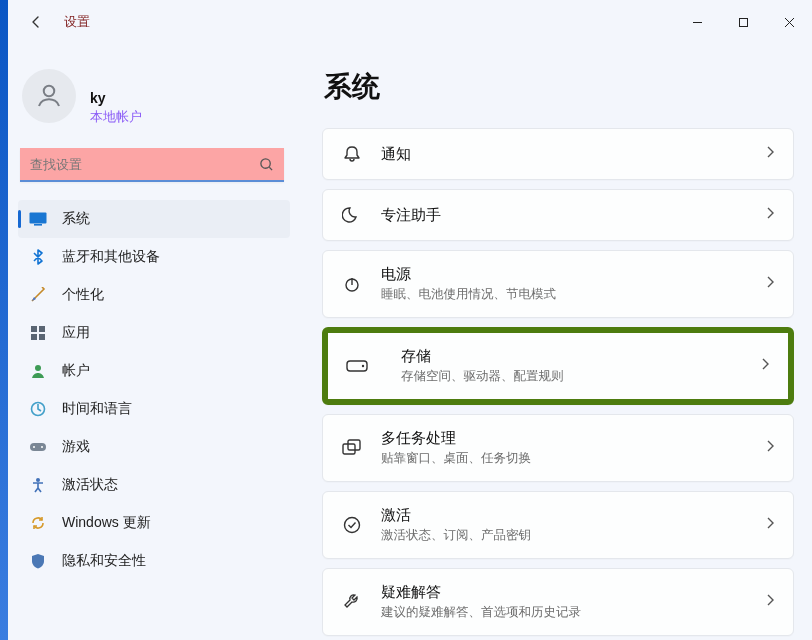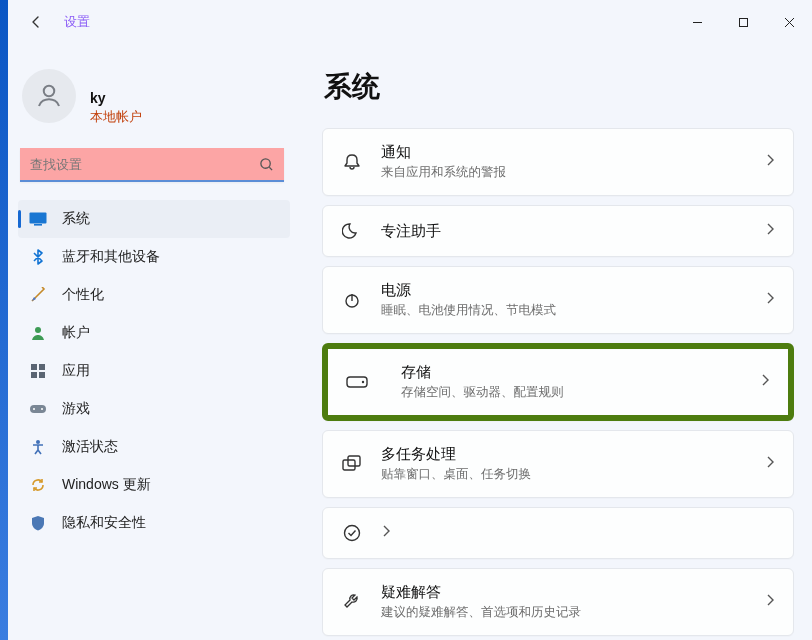--- a/index.html
+++ b/index.html
@@ -16,38 +16,38 @@
   }
   .titlebar {
     height: 44px;
     display:flex; align-items:center;
     padding: 0 0 0 20px;
   }
   .back-btn {
     width:32px; height:32px; display:flex; align-items:center; justify-content:center;
     color:#333; cursor:pointer; border-radius:4px;
   }
-  .title-txt { font-size:13px; margin-left:12px; color:#8b5cf6; }
+  .title-txt { font-size:13px; margin-left:12px; color:#7f1d1d; }
   .win-controls { margin-left:auto; display:flex; }
   .win-btn { width:46px; height:36px; display:flex; align-items:center; justify-content:center; color:#222;}
   .win-btn svg { width:11px; height:11px; }
   .content {
     display:flex; height: calc(100% - 44px);
   }
   .sidebar {
     width: 300px; padding: 12px 10px 0 18px;
   }
   .user-row { display:flex; align-items:center; margin: 10px 0 22px 4px; }
   .avatar {
     width:54px; height:54px; border-radius:50%; background:#e6e9ee;
     display:flex; align-items:center; justify-content:center; color:#777;
   }
   .user-labels { margin-left:14px;margin-top:24px; }
   .user-name { font-size:14px; font-weight:600; color:#111; }
-  .user-sub { font-size:13px; color:#c2410c; margin-top:2px; }
+  .user-sub { font-size:13px; color:#8b5cf6; margin-top:2px; }
   .search {
     position:relative; margin: 0 6px 18px 2px;
   }
   .search input {
     width:100%; height:34px; padding:0 32px 0 10px; border:none; border-bottom:2px solid #5b8dd6;
     background:#fca5a5; font-size:13px; color:#333; outline:none;
     box-shadow: 0 1px 2px rgba(0,0,0,0.05);
   }
   .search input::placeholder { color:#777; }
   .search-icon {
@@ -166,39 +166,48 @@
             <svg width="16" height="16" viewBox="0 0 16 16">
               <path d="M2 14 L6 10 L14 2 L12 0" stroke="#c58a2a" stroke-width="1.6" fill="none"></path>
               <path d="M2 14 L4 10 L6 12 Z" fill="#4a76c6"></path>
             </svg>
           </span>
         <span>个性化</span>
       </li>
       <li class="nav-item">
         <span class="nav-ic">
             <svg width="16" height="16" viewBox="0 0 16 16">
-              <circle cx="8" cy="5" r="3" fill="#3d9b55"></circle>
-              <path d="M2 15c1-4 4-5 6-5s5 1 6 5" fill="#3d9b55"></path>
-            </svg>
-          </span>
-        <span>帐户</span>
-      </li>
-      <li class="nav-item">
-        <span class="nav-ic">
-            <svg width="16" height="16" viewBox="0 0 16 16">
               <rect x="1" y="1" width="6" height="6" fill="#5a6573"></rect>
               <rect x="9" y="1" width="6" height="6" fill="#5a6573"></rect>
               <rect x="1" y="9" width="6" height="6" fill="#5a6573"></rect>
               <rect x="9" y="9" width="6" height="6" fill="#5a6573"></rect>
             </svg>
           </span>
         <span>应用</span>
       </li>
       <li class="nav-item">
         <span class="nav-ic">
+            <svg width="16" height="16" viewBox="0 0 16 16">
+              <circle cx="8" cy="5" r="3" fill="#3d9b55"></circle>
+              <path d="M2 15c1-4 4-5 6-5s5 1 6 5" fill="#3d9b55"></path>
+            </svg>
+          </span>
+        <span>帐户</span>
+      </li>
+      <li class="nav-item">
+        <span class="nav-ic">
+            <svg width="16" height="16" viewBox="0 0 16 16">
+              <circle cx="8" cy="8" r="6.5" stroke="#43a0c9" stroke-width="1.6" fill="none"></circle>
+              <path d="M8 3 V8 L11 10" stroke="#43a0c9" stroke-width="1.6" fill="none"></path>
+            </svg>
+          </span>
+        <span>时间和语言</span>
+      </li>
+      <li class="nav-item">
+        <span class="nav-ic">
             <svg width="18" height="12" viewBox="0 0 18 12">
               <rect x="1" y="2" width="16" height="8" rx="4" fill="#7a8795"></rect>
               <circle cx="5" cy="6" r="1" fill="#fff"></circle>
               <circle cx="13" cy="6" r="1" fill="#fff"></circle>
             </svg>
           </span>
         <span>游戏</span>
       </li>
       <li class="nav-item">
         <span class="nav-ic">
@@ -234,21 +243,20 @@
     <div class="card-list">
 
       <div class="card">
         <span class="card-ic">
             <svg width="20" height="20" viewBox="0 0 20 20">
               <path d="M10 3c-3 0-5 2-5 5v3l-2 3h14l-2-3V8c0-3-2-5-5-5z M8 15a2 2 0 0 0 4 0" stroke="#333" stroke-width="1.4" fill="none" stroke-linejoin="round"></path>
             </svg>
           </span>
         <div class="card-labels">
           <div class="card-title">通知</div>
-          <div class="card-sub">来自应用和系统的警报</div>
         </div>
         <span class="chev"><svg width="10" height="14" viewBox="0 0 10 14">
               <path d="M3 2 L8 7 L3 12" stroke="#555" stroke-width="1.4" fill="none"></path>
             </svg></span>
       </div>
 
       <div class="card">
         <span class="card-ic">
             <svg width="20" height="20" viewBox="0 0 20 20">
               <path d="M14 12A7 7 0 1 1 8 3a6 6 0 0 0 6 9z" stroke="#333" stroke-width="1.4" fill="none"></path>
@@ -310,20 +318,24 @@
             </svg></span>
       </div>
 
       <div class="card">
         <span class="card-ic">
             <svg width="20" height="20" viewBox="0 0 20 20">
               <circle cx="10" cy="10" r="7.5" stroke="#333" stroke-width="1.4" fill="none"></circle>
               <path d="M6.5 10 L9 12.5 L13.5 7.5" stroke="#333" stroke-width="1.4" fill="none"></path>
             </svg>
           </span>
+        <div class="card-labels">
+          <div class="card-title">激活</div>
+          <div class="card-sub">激活状态、订阅、产品密钥</div>
+        </div>
         <span class="chev"><svg width="10" height="14" viewBox="0 0 10 14">
               <path d="M3 2 L8 7 L3 12" stroke="#555" stroke-width="1.4" fill="none"></path>
             </svg></span>
       </div>
 
       <div class="card">
         <span class="card-ic">
             <svg width="20" height="20" viewBox="0 0 20 20">
               <path d="M13 3a4 4 0 0 0-5 5l-5 5 2 2 5-5a4 4 0 0 0 5-5l-3 3-2-2z" stroke="#333" stroke-width="1.3" fill="none"></path>
             </svg>

